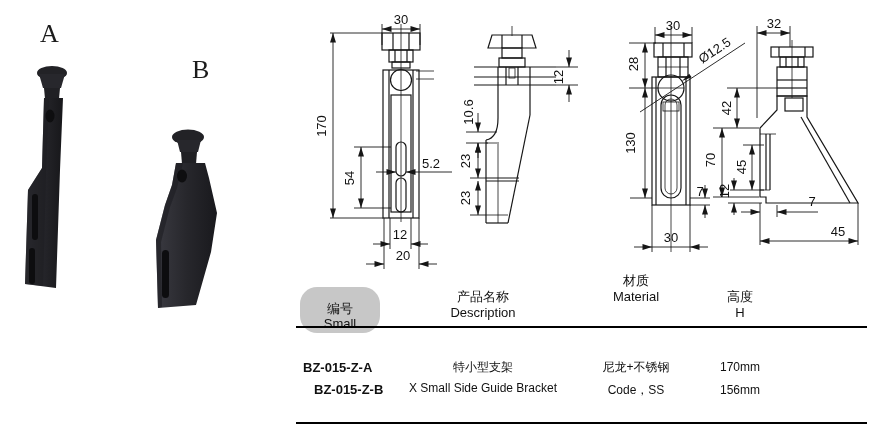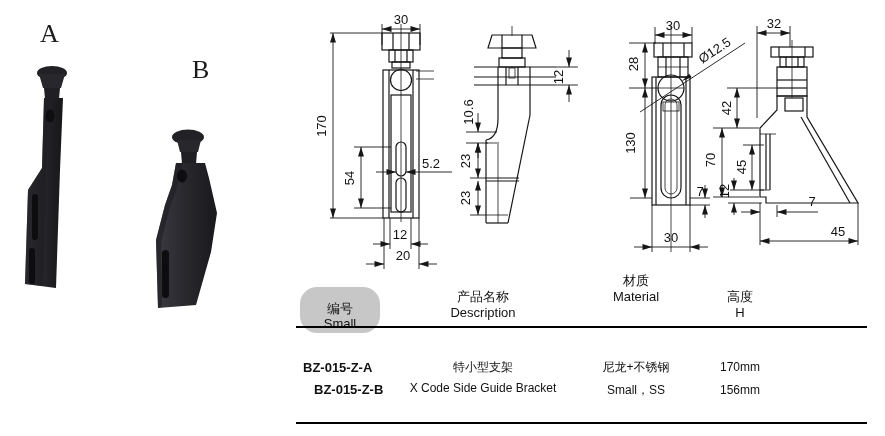--- a/index.html
+++ b/index.html
@@ -295,24 +295,24 @@
       <div>高度</div>
       <div>H</div>
     </div>
 
     <div class="abs hline" style="left:296px;top:326px;width:571px;height:2px;"></div>
 
     <div class="abs code" style="left:303px;top:360px;">BZ-015-Z-A</div>
     <div class="abs code" style="left:314px;top:382px;">BZ-015-Z-B</div>
 
     <div class="abs val ctr" style="left:383px;top:359px;width:200px;">特小型支架</div>
-    <div class="abs val ctr" style="left:383px;top:381px;width:200px;">X Code Side Guide Bracket</div>
+    <div class="abs val ctr" style="left:383px;top:381px;width:200px;">X Small Side Guide Bracket</div>
 
     <div class="abs val ctr" style="left:566px;top:359px;width:140px;">尼龙+不锈钢</div>
-    <div class="abs val ctr" style="left:566px;top:382px;width:140px;">Small，SS</div>
+    <div class="abs val ctr" style="left:566px;top:382px;width:140px;">Code，SS</div>
 
     <div class="abs val ctr" style="left:690px;top:360px;width:100px;">170mm</div>
     <div class="abs val ctr" style="left:690px;top:383px;width:100px;">156mm</div>
 
     <div class="abs hline" style="left:296px;top:422px;width:571px;height:2px;"></div>
   </div>
 
 </div>
 
 </body></html>

